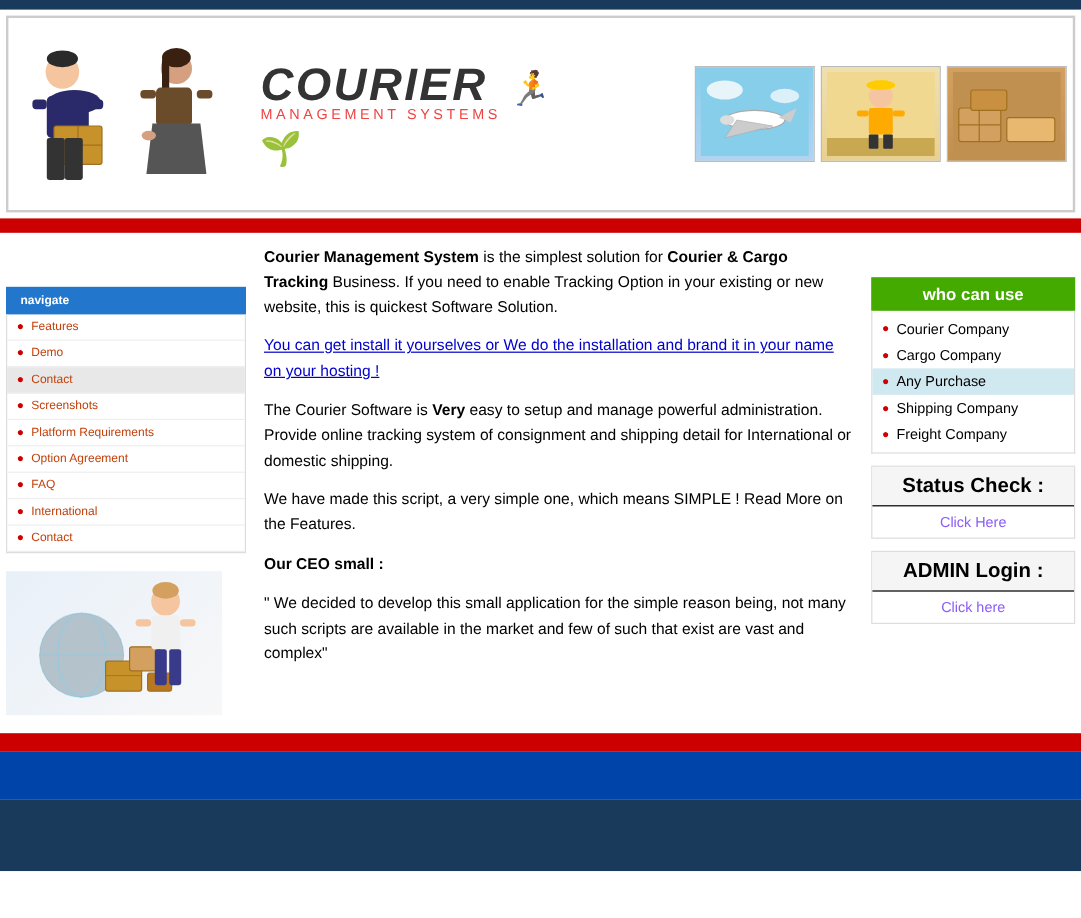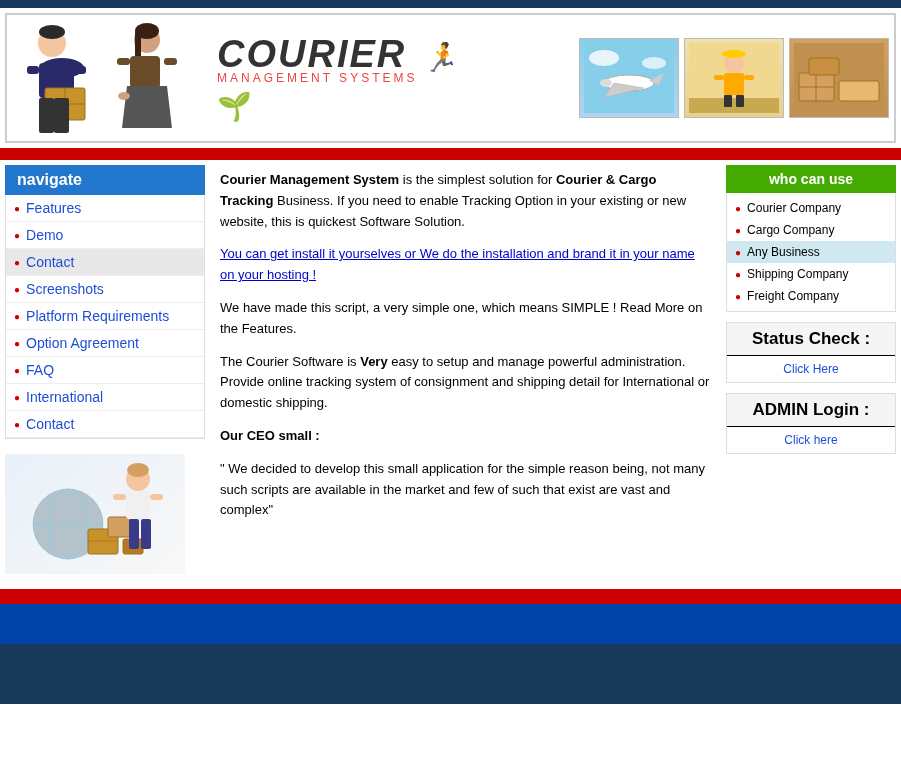--- a/index.html
+++ b/index.html
@@ -11,21 +11,21 @@
       height: 8px;
     }
 
     
     .header {
       background: #fff;
       border: 2px solid #ccc;
       margin: 5px;
       padding: 0;
       overflow: hidden;
-      height: 130px;
+      height: 164px;
       display: flex;
       align-items: center;
     }
     .header-images {
       display: flex;
       gap: 5px;
       padding: 5px;
     }
     .header-img-box {
       width: 100px;
@@ -65,43 +65,44 @@
 
     
     .sidebar {
       width: 200px;
       min-width: 200px;
     }
     .sidebar-nav-title {
       background: #2277cc;
       color: #fff;
       padding: 6px 12px;
-      font-size: 16px;
+      font-size: 10px;
       font-weight: bold;
+      margin-top: 40px;
     }
     .sidebar-nav ul {
       list-style: none;
       border: 1px solid #ddd;
       border-top: none;
     }
     .sidebar-nav ul li {
       border-bottom: 1px solid #eee;
       padding: 5px 8px;
       display: flex;
       align-items: center;
       gap: 6px;
     }
     .sidebar-nav ul li .bullet {
       color: #cc0000;
       font-size: 10px;
     }
     .sidebar-nav ul li a {
-      color: #1d4ed8;
+      color: #c2410c;
       text-decoration: none;
-      font-size: 14px;
+      font-size: 10px;
     }
     .sidebar-nav ul li.active { background: #e8e8e8; }
 
     
     .sidebar-image {
       margin-top: 15px;
       width: 180px;
       height: 120px;
       background: linear-gradient(135deg, #e8f0f8, #f8f8f8);
       display: flex;
@@ -128,20 +129,21 @@
     .center-content p strong {
       font-weight: bold;
       color: #000;
     }
     .ceo-quote { color: #0000cc; }
 
     
     .right-sidebar {
       width: 170px;
       min-width: 170px;
+      margin-top: 32px;
     }
     .who-can-use-title {
       background: #44aa00;
       color: #fff;
       padding: 6px 12px;
       font-size: 14px;
       font-weight: bold;
       text-align: center;
     }
     .who-can-use-list {
@@ -169,21 +171,21 @@
     }
     .status-check-box .title, .admin-login-box .title {
       background: #f5f5f5;
       padding: 6px;
       font-weight: bold;
       font-size: 17px;
       border-bottom: 1px solid #000000;
     }
     .status-check-box .link, .admin-login-box .link {
       padding: 6px;
-      color: #1d4ed8;
+      color: #8b5cf6;
       font-size: 12px;
       cursor: pointer;
     }
 
     
     .footer-red {
       background: #cc0000;
       height: 15px;
       margin-top: 10px;
     }
@@ -379,46 +381,46 @@
   <div class="center-content">
     <p>
       <strong>Courier Management System</strong>
       <span> is the simplest solution for </span>
       <strong>Courier &amp; Cargo Tracking</strong>
       <span> Business. If you need to enable Tracking Option in your existing or new website, this is quickest Software Solution.</span>
     </p>
 
     <p class="intro">You can get install it yourselves or We do the installation and brand it in your name on your hosting !</p>
 
-    <p>We have made this script, a very simple one, which means SIMPLE ! Read More on the Features.</p>
-
     <p>
       <span>The Courier Software is </span><span style="font-weight:bold;">Very</span><span> easy to setup and manage powerful administration. Provide online tracking system of consignment and shipping detail for International or domestic shipping.</span>
     </p>
+
+    <p>We have made this script, a very simple one, which means SIMPLE ! Read More on the Features.</p>
 
     <p style="font-weight:bold;">Our CEO small :</p>
 
     <p class="ceo-quote">" We decided to develop this small application for the simple reason being, not many such scripts are available in the market and few of such that exist are vast and complex"</p>
   </div>
 
   <div class="right-sidebar">
     <div class="who-can-use-title">who can use</div>
     <div class="who-can-use-list">
       <ul>
         <li>
           <span class="bullet">●</span>
           <span>Courier Company</span>
         </li>
         <li>
           <span class="bullet">●</span>
           <span>Cargo Company</span>
         </li>
         <li class="highlighted">
           <span class="bullet">●</span>
-          <span>Any Business</span>
+          <span>Any Purchase</span>
         </li>
         <li>
           <span class="bullet">●</span>
           <span>Shipping Company</span>
         </li>
         <li>
           <span class="bullet">●</span>
           <span>Freight Company</span>
         </li>
       </ul>

